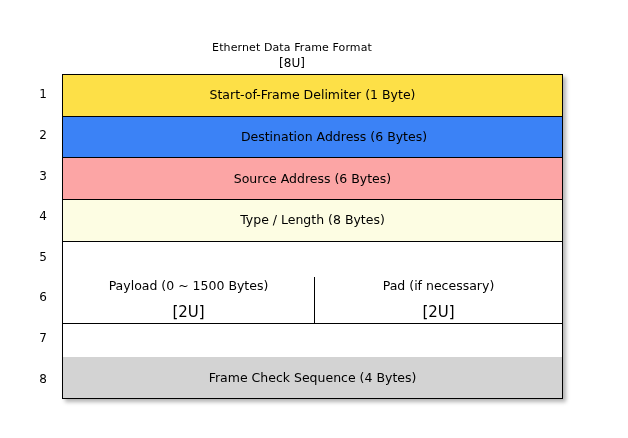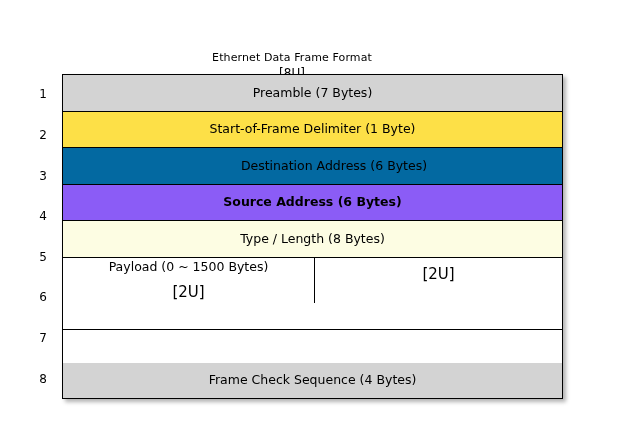--- a/index.html
+++ b/index.html
@@ -14,21 +14,21 @@
     overflow: hidden;
     font-family: "DejaVu Sans", "Liberation Sans", sans-serif;
     color: #000000;
     -webkit-font-smoothing: none;
   }
 
   
   .title-block {
     position: absolute;
     left: 0;
-    top: 52px;
+    top: 42px;
     width: 584px;
     text-align: center;
     line-height: 1.0;
   }
   .diagram-title {
     font-size: 11px;
     letter-spacing: 0.1px;
     color: #000;
     display: block;
   }
@@ -82,21 +82,21 @@
     font-size: 12.5px;
     position: relative;
   }
   .frame-row:last-child {
     border-bottom: none;
     margin-top: 33px;
   }
   .frame-row.span2 {
     flex: 2 2 0;
     padding: 0;
-    align-items: flex-start;
+    align-items: flex-end;
   }
   .row-label {
     text-align: center;
     line-height: 1.45;
     white-space: nowrap;
   }
 
   
   .split-cell {
     flex: 1 1 0;
@@ -130,49 +130,47 @@
   <div class="row-index">3</div>
   <div class="row-index">4</div>
   <div class="row-index">5</div>
   <div class="row-index">6</div>
   <div class="row-index">7</div>
   <div class="row-index">8</div>
 </div>
 
 <div class="frame-table">
 
-  <div class="frame-row" style="background-color: rgb(211, 211, 211);">
-    <span class="row-label">Preamble (7 Bytes)</span>
-  </div>
 
   <div class="frame-row" style="background-color: #fde047;">
     <span class="row-label">Start-of-Frame Delimiter (1 Byte)</span>
   </div>
 
-  <div class="frame-row" style="background-color: #0369a1; padding-left: 43px;">
+  <div class="frame-row" style="background-color: #3b82f6; padding-left: 43px;">
     <span class="row-label">Destination Address (6 Bytes)</span>
   </div>
 
-  <div class="frame-row" style="background-color: #8b5cf6; font-weight: bold;">
+  <div class="frame-row" style="background-color: #fca5a5;">
     <span class="row-label">Source Address (6 Bytes)</span>
   </div>
 
   <div class="frame-row" style="background-color: rgb(253, 253, 227);">
     <span class="row-label">Type / Length (8 Bytes)</span>
   </div>
 
   <div class="frame-row span2" style="background-color: rgb(255, 255, 255);">
     <div class="split-cell left">
       <div class="row-label">
         <span>Payload (0 ~ 1500 Bytes)</span>
         <span class="cell-sub">[2U]</span>
       </div>
     </div>
     <div class="split-cell right">
       <div class="row-label">
+        <span>Pad (if necessary)</span>
         <span class="cell-sub">[2U]</span>
       </div>
     </div>
   </div>
 
   <div class="frame-row" style="background-color: rgb(211, 211, 211);">
     <span class="row-label">Frame Check Sequence (4 Bytes)</span>
   </div>
 
 </div>

